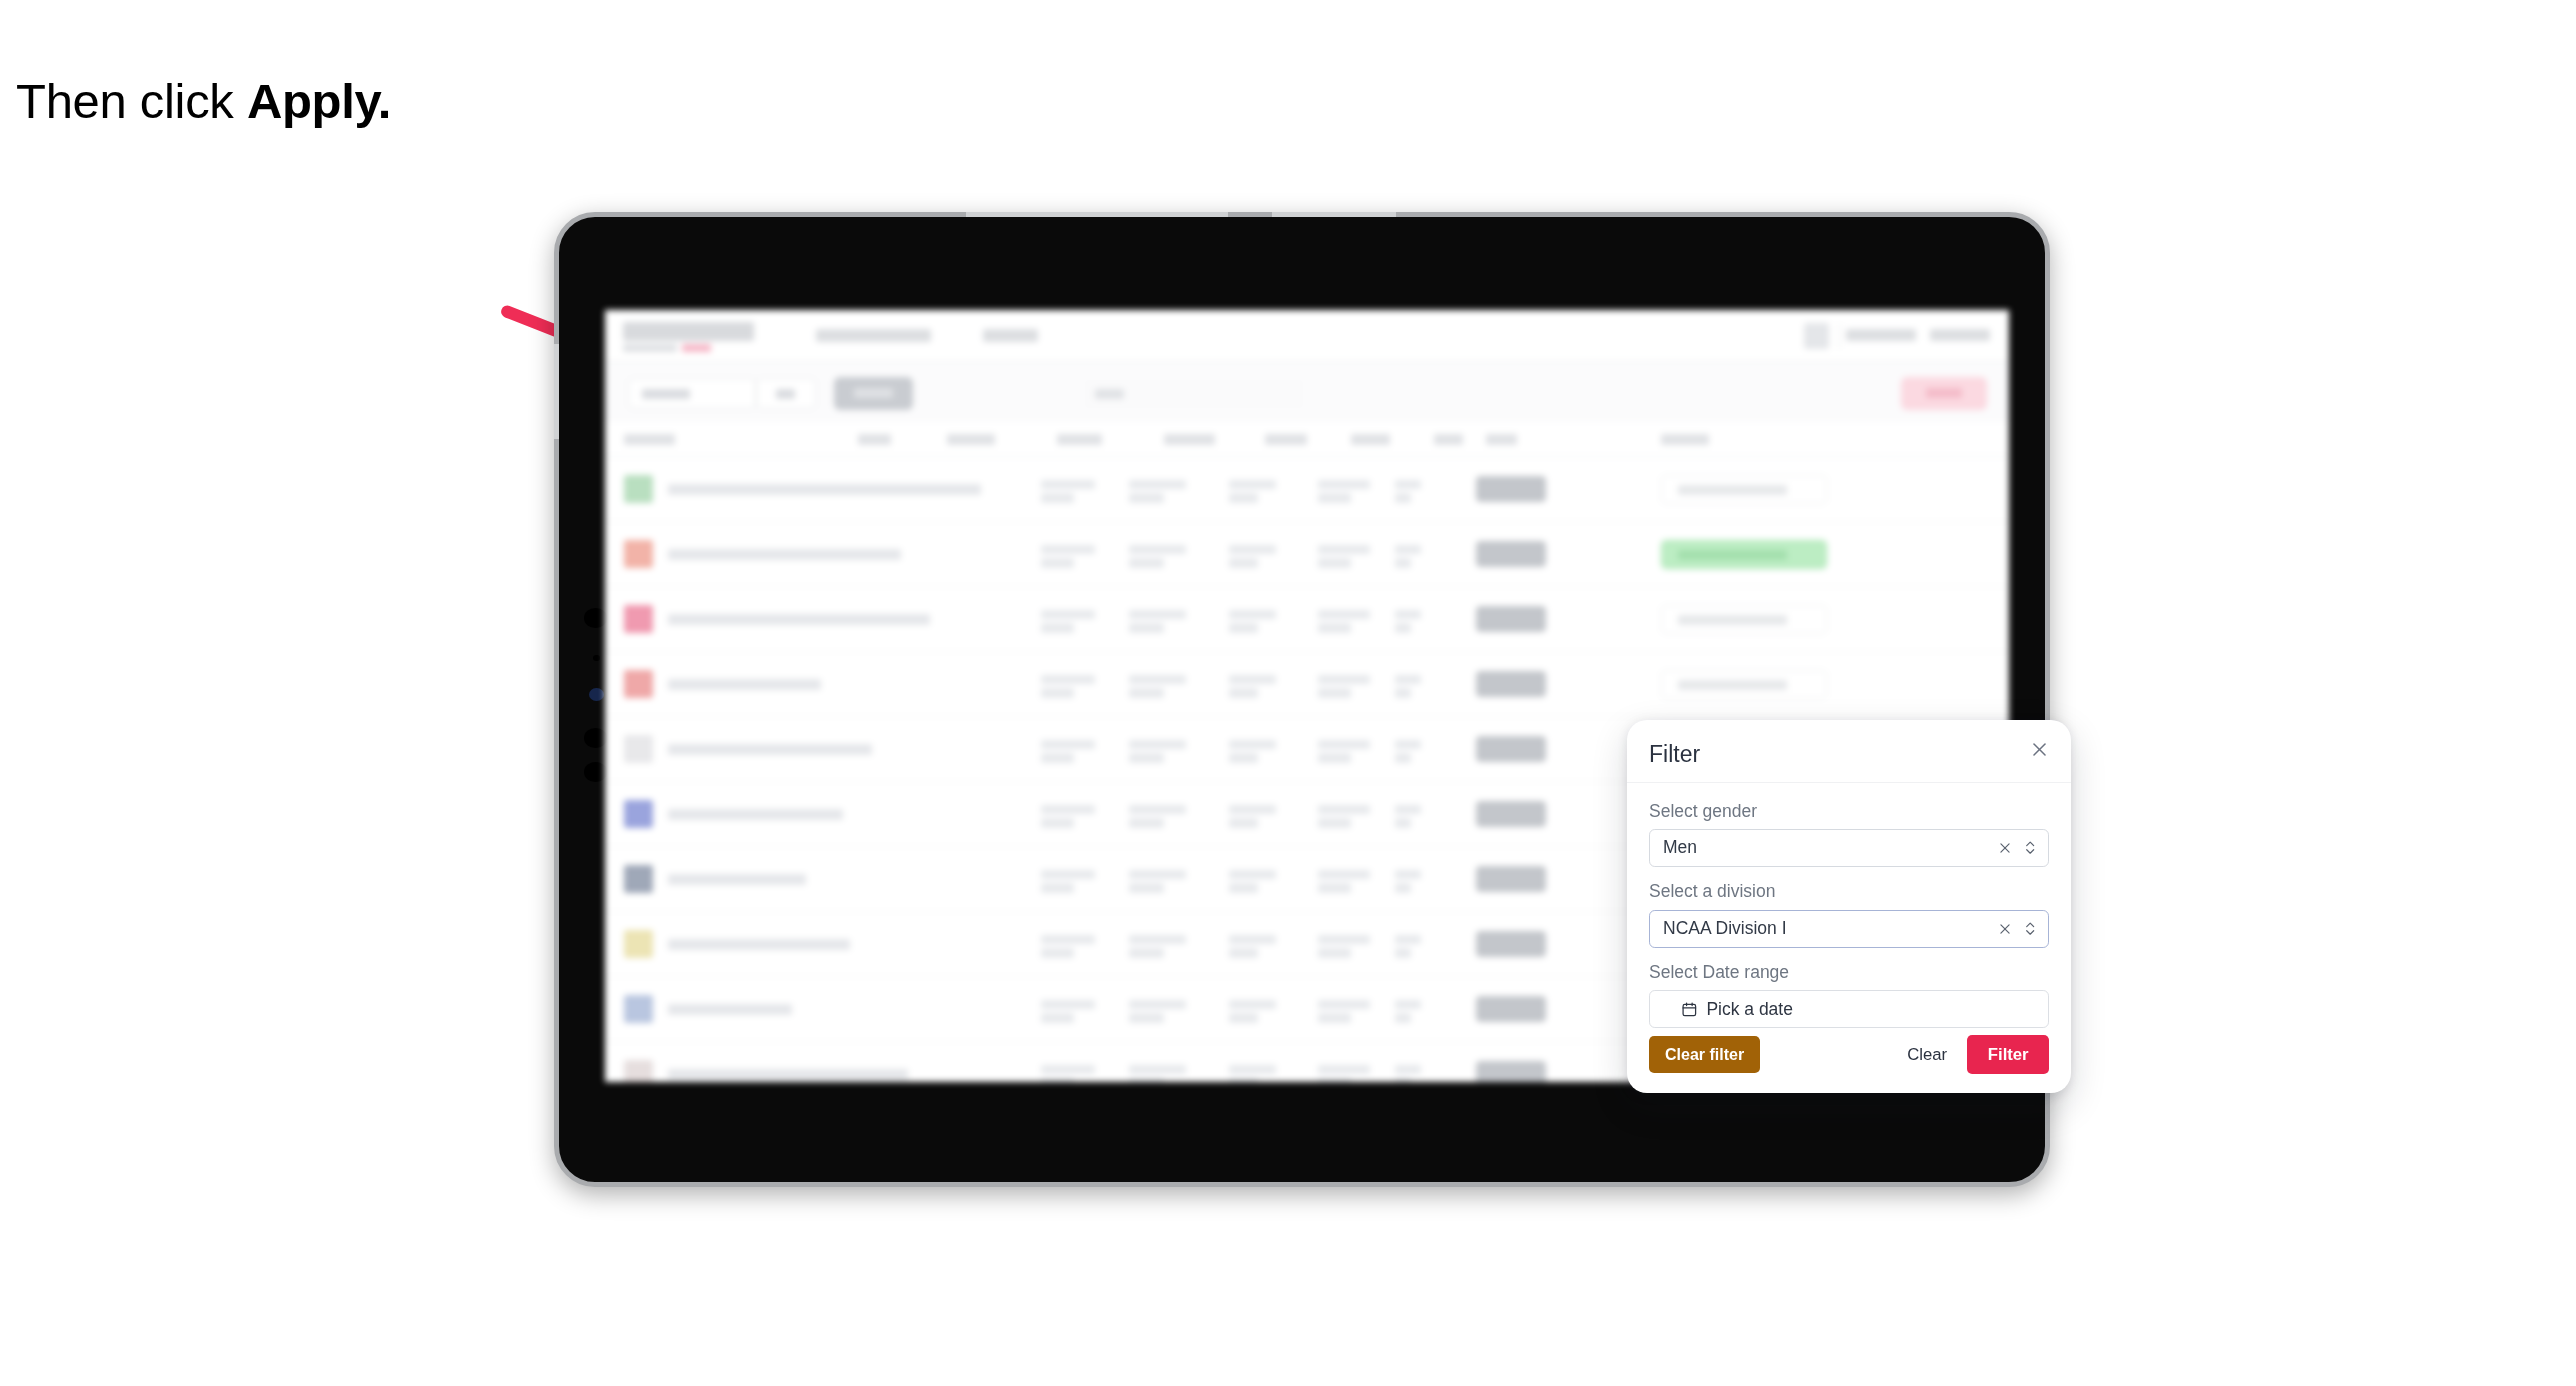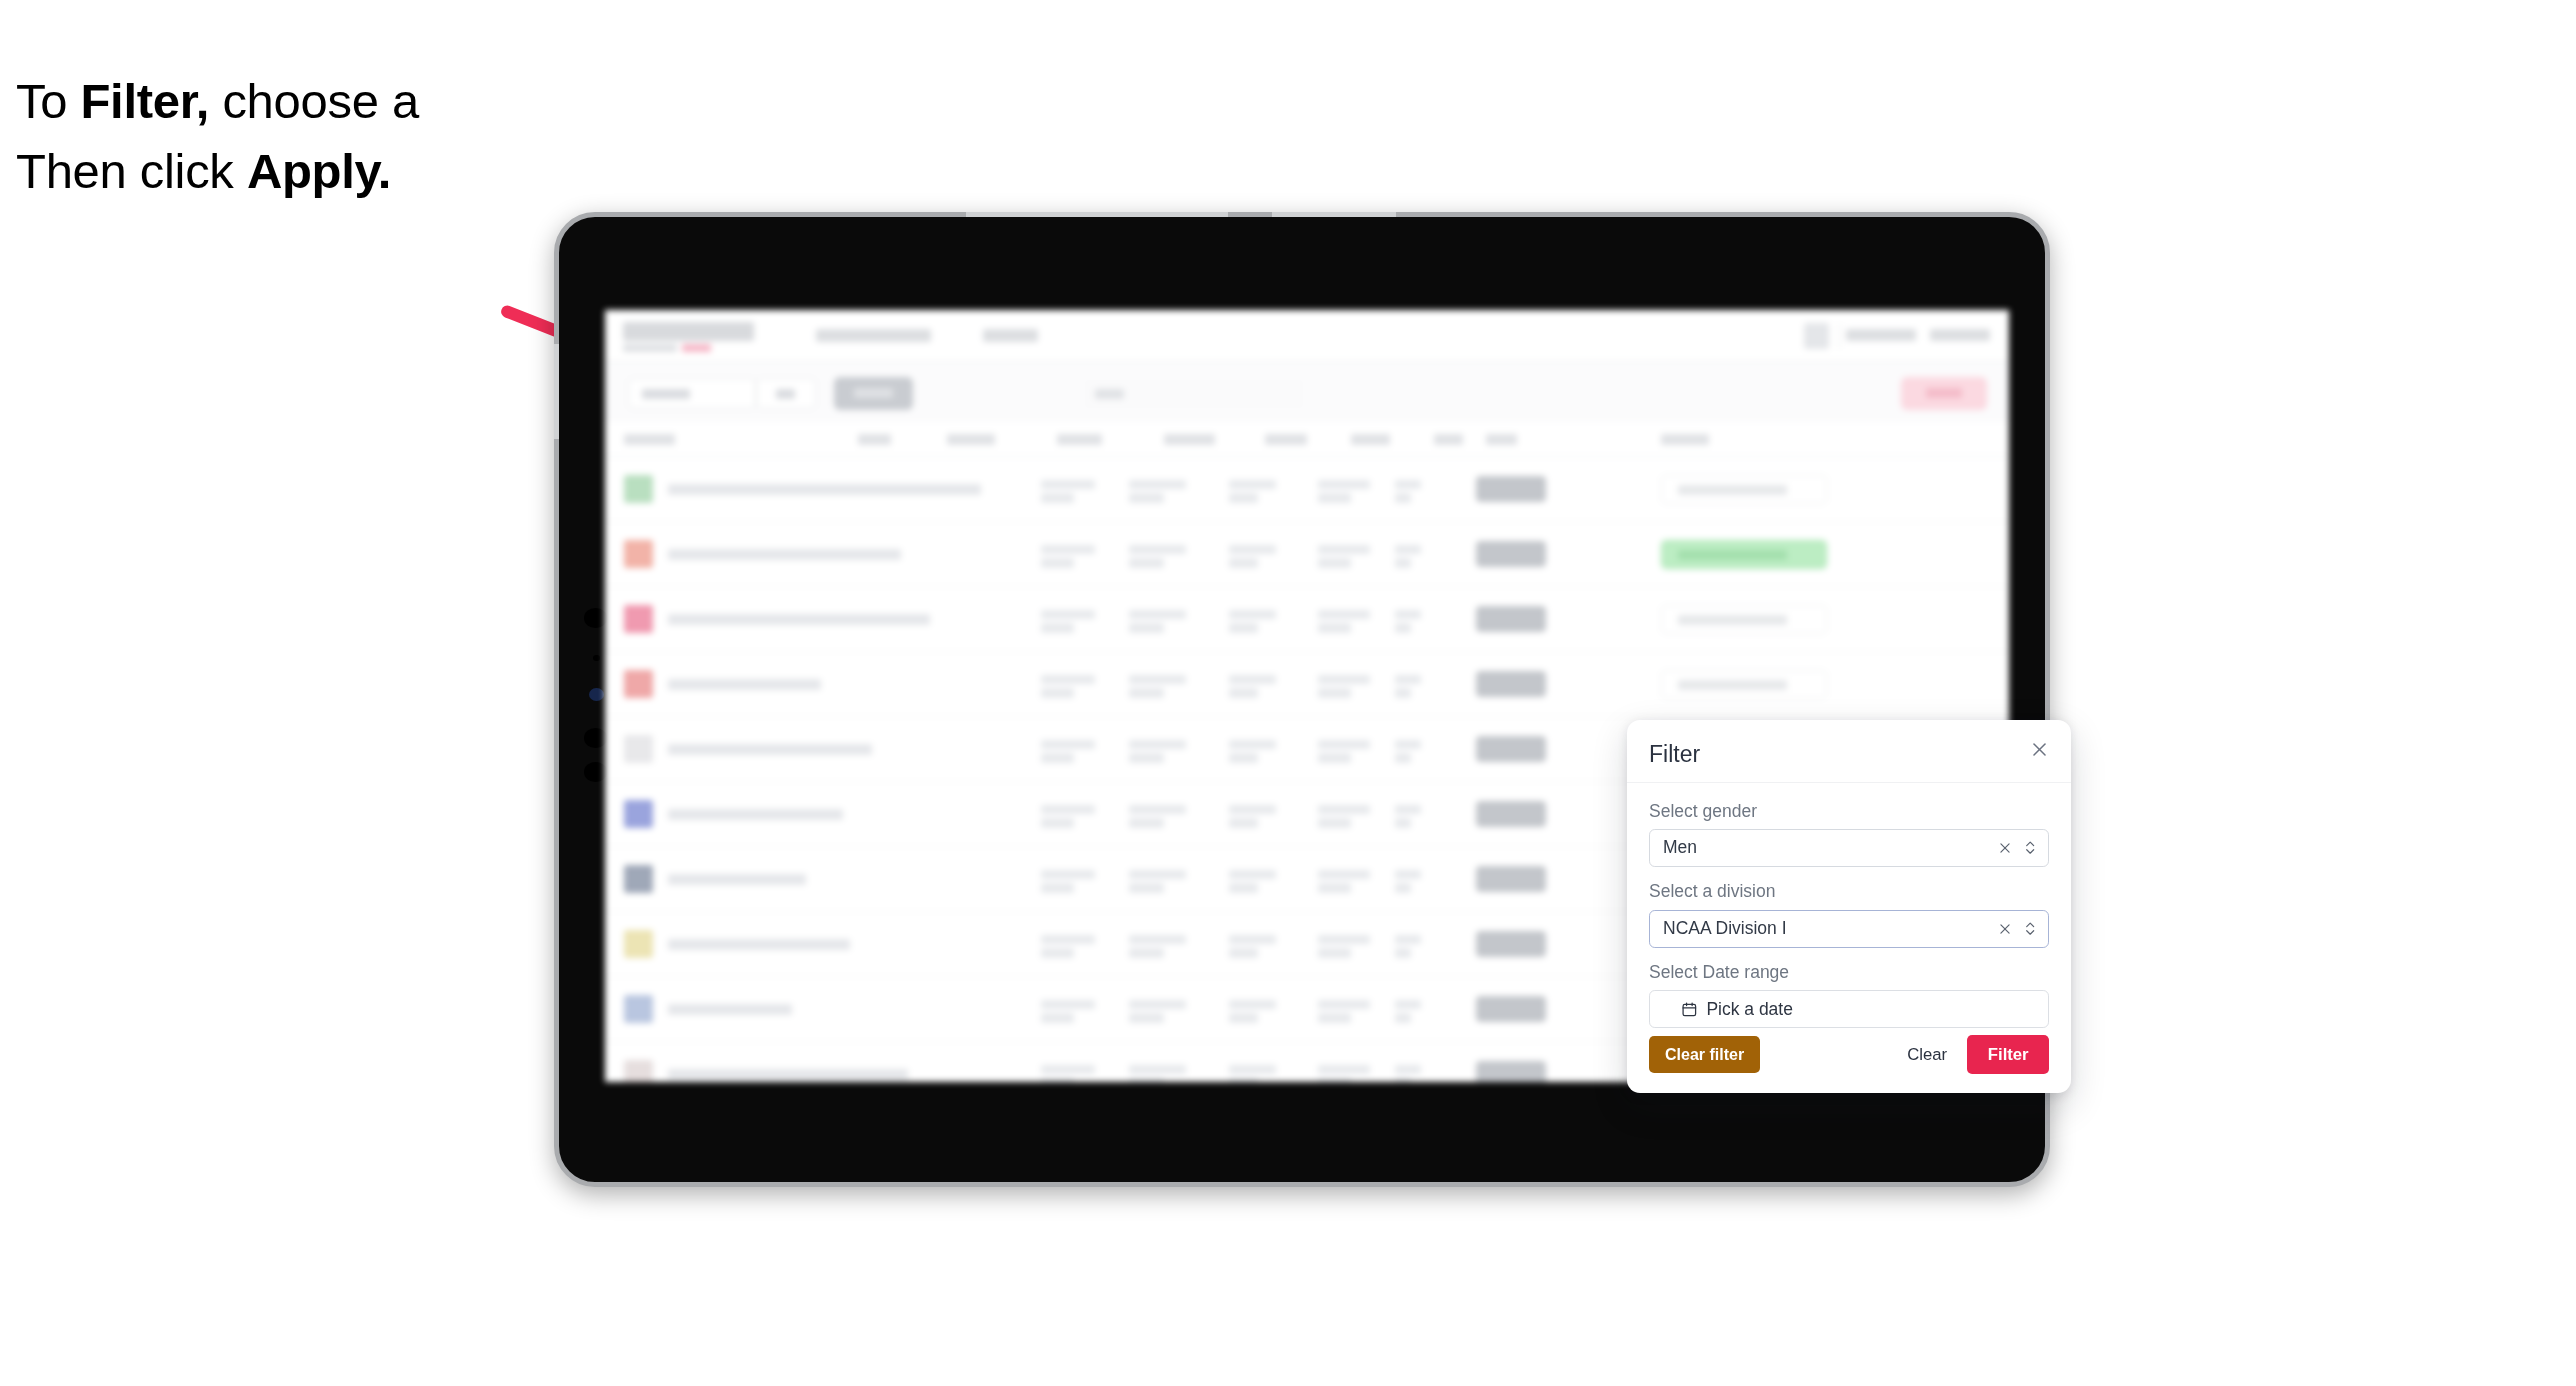--- a/index.html
+++ b/index.html
@@ -250,21 +250,21 @@
   .drop.green .drop-txt { background: #a3dfad; }
 
   
   #modal {
     position: absolute;
     left: 1068px;
     top: 503px;
     width: 444px;
     height: 373px;
     background: #ffffff;
-    border-radius: 13px;
+    border-radius: 20px;
     box-shadow: 0 13px 36px rgba(16,24,40,0.16),
                 0 2.9px 10.2px rgba(16,24,40,0.10);
   }
   #modal-head {
     position: relative;
     height: 63px;
     border-bottom: 0.7px solid #f0f1f3;
   }
   #modal-title {
     position: absolute;
@@ -382,21 +382,20 @@
     cursor: pointer;
     font-family: "Liberation Sans", sans-serif;
   }
 </style>
 </head>
 <body>
 
 <div id="stage">
 
   <div id="caption">
-    <div><span>To </span><span class="b">Filter,</span><span> choose a</span></div>
     <div><span>Then click </span><span class="b">Apply.</span></div>
   </div>
 
   <svg id="arrow-svg" viewBox="0 0 900 400">
     <line x1="58" y1="38" x2="770" y2="318" stroke="#ef2d56" stroke-width="17" stroke-linecap="round"></line>
     <polygon points="808,348 700,318 742,252" fill="#ef2d56"></polygon>
   </svg>
 
   <div id="tablet">
     <div id="rail-top"></div>

